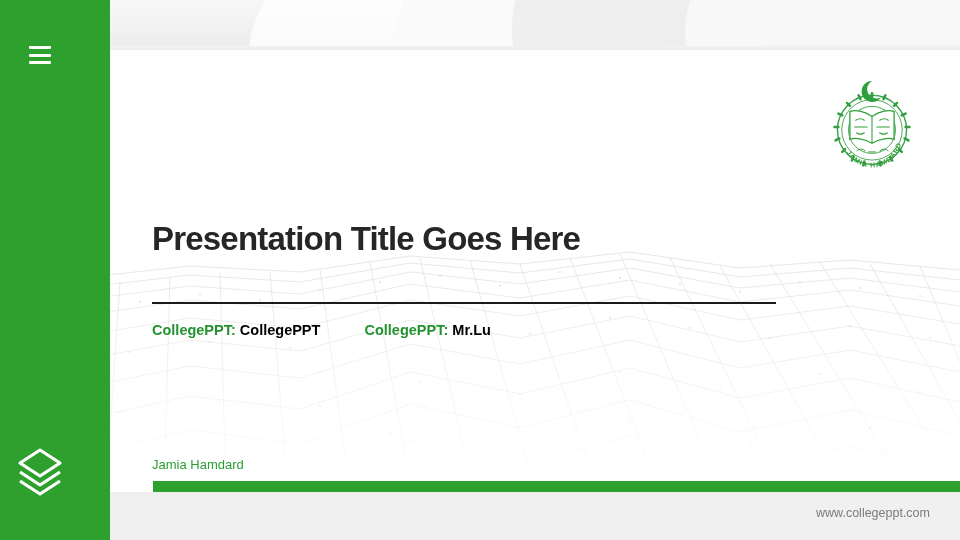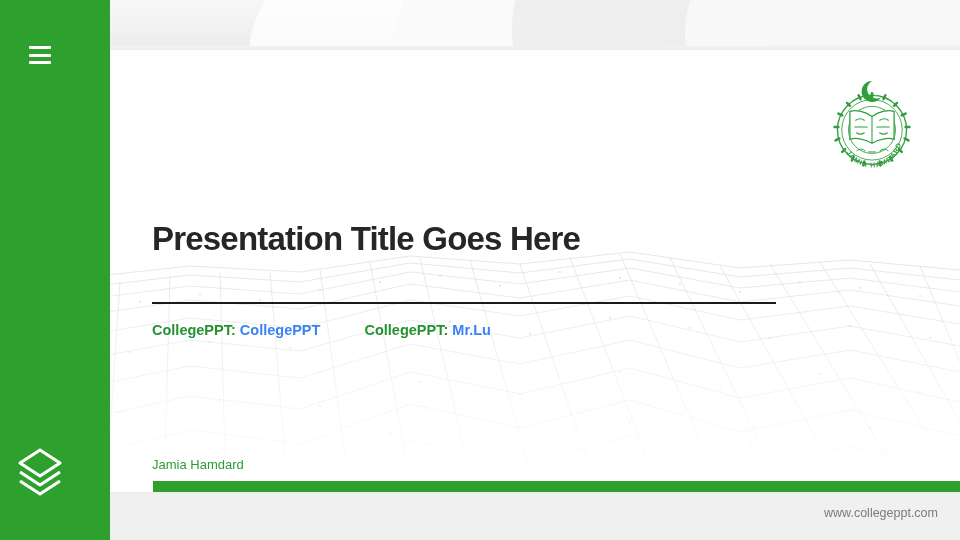--- a/index.html
+++ b/index.html
@@ -140,21 +140,21 @@
   #byline {
     position: absolute;
     left: 72px;
     top: 272px;
     font-size: 14.5px;
     font-weight: bold;
     color: #222222;
     white-space: nowrap;
   }
   #byline .lbl { color: #23922f; }
-  #byline .val { color: #3b82f6; }
+  #byline .val { color: #000000; }
   #byline .gap { display: inline-block; width: 36px; }
 
   #org {
     position: absolute;
     left: 72px;
     top: 407px;
     font-size: 13px;
     color: #2a9d34;
     white-space: nowrap;
   }
@@ -164,21 +164,21 @@
     left: 73px;
     bottom: 0;
     width: 807px;
     height: 11px;
     background: #2ea02e;
   }
 
   
   #footer-url {
     position: absolute;
-    right: 22px;
+    right: 30px;
     top: 506px;
     font-size: 12.5px;
     color: #7b7b7b;
     z-index: 6;
   }
 </style>
 </head>
 <body>
 
 <div id="viewer">

